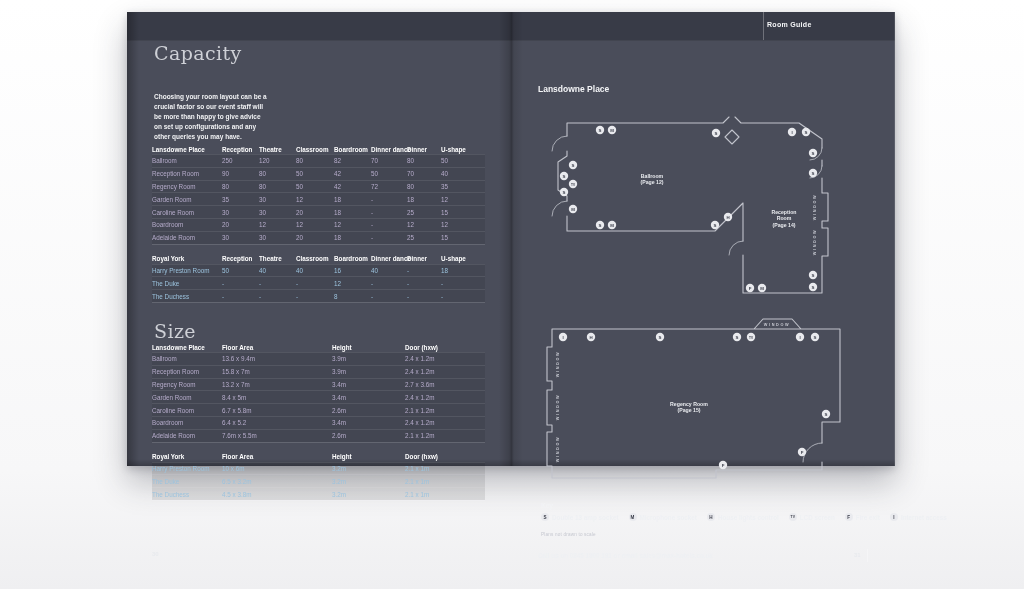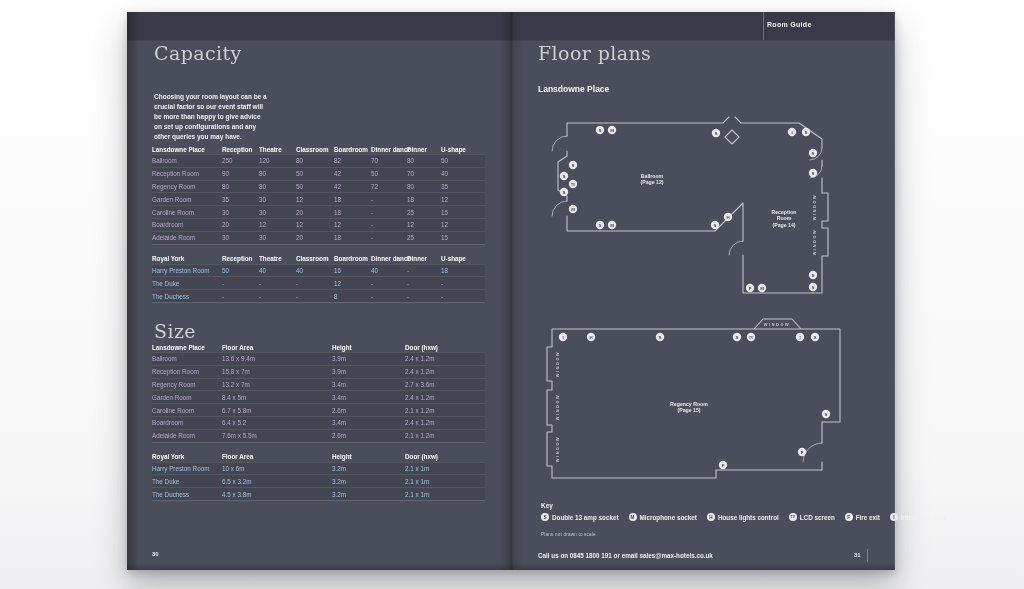--- a/index.html
+++ b/index.html
@@ -2,21 +2,21 @@
 <html><head>
 <meta charset="utf-8">
 <style>
   html,body{margin:0;padding:0;}
   body{
     width:1024px;height:589px;position:relative;overflow:hidden;
     background:linear-gradient(180deg,#ffffff 0%,#f7f7f8 80%,#efeff1 100%);
     font-family:"Liberation Sans",sans-serif;
   }
   .spread{
-    position:absolute;left:127px;top:12px;width:768px;height:558px;
+    position:absolute;left:127px;top:12px;width:768px;height:454px;
     background:#4a4d5a;
     box-shadow:0 16px 30px rgba(40,42,55,.30), 0 3px 8px rgba(40,42,55,.22);
   }
   .band{position:absolute;left:0;top:0;right:0;height:28px;background:#383b47;border-bottom:1px solid rgba(255,255,255,.05);}
   .band-sep{position:absolute;left:636px;top:0;width:1px;height:28px;background:rgba(255,255,255,.28);}
   .band-label{position:absolute;left:640px;top:9px;font-size:7px;font-weight:bold;color:#f6f7f9;letter-spacing:.3px;}
   .page-left-edge{position:absolute;left:0;top:0;bottom:0;width:12px;background:linear-gradient(90deg,rgba(0,0,0,.28),rgba(0,0,0,0));}
   .gutter{position:absolute;left:372px;top:0;width:24px;height:100%;
     background:linear-gradient(90deg,rgba(0,0,0,0) 0%,rgba(0,0,0,.16) 42%,rgba(0,0,0,.30) 52%,rgba(0,0,0,.10) 62%,rgba(0,0,0,0) 100%);}
   .bottom-edge{position:absolute;left:0;right:0;bottom:0;height:7px;background:linear-gradient(180deg,rgba(0,0,0,0),rgba(0,0,0,.22));}
@@ -280,21 +280,20 @@
           <span>The Duchess</span>
           <span>4.5 x 3.8m</span>
           <span>3.2m</span>
           <span>2.1 x 1m</span>
         </div>
       </div>
     </div>
 
   <div class="pg-num" style="left:25px;top:539px;">30</div>
 
-  <div class="serif-h" style="left:411px;top:30px;">Floor plans</div>
   <div class="fp-sub">Lansdowne Place</div>
 
   <svg class="plan-svg" style="left:418px;top:96px;" width="300" height="192" viewBox="0 0 300 192">
     <g stroke="#c2c4cc" stroke-width="1.1" fill="none" stroke-linecap="round" stroke-linejoin="round">
       <path d="M22,15 H178 M196,15 H254 L277,31
                M277,31 V40 M277,52 V58 M277,70 V85 M277,113 V120 M277,148 V185
                M277,185 H198
                M198,185 V147 M198,133 V95
                M198,95 L170,123
                M22,123 H170

